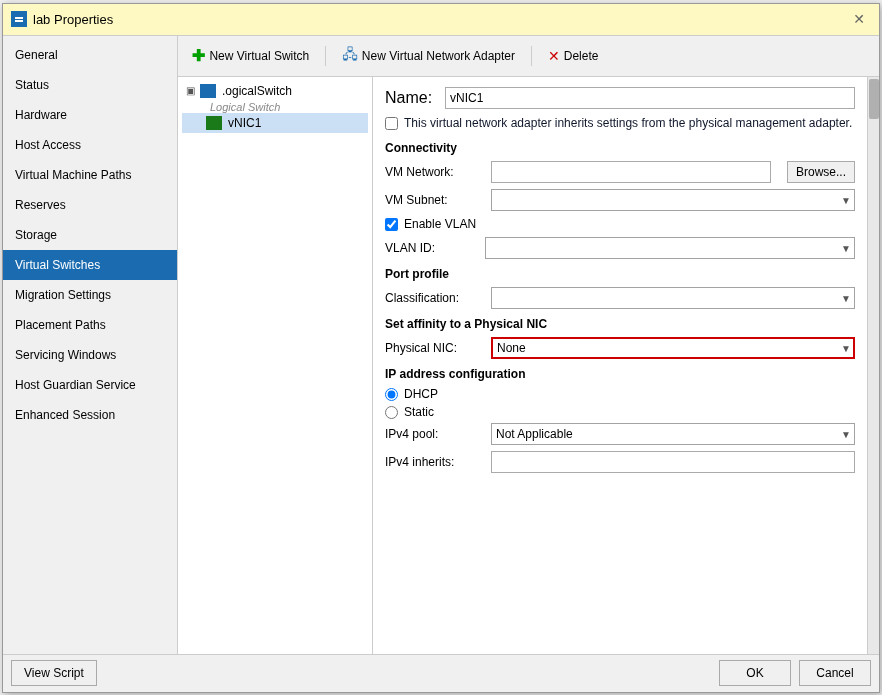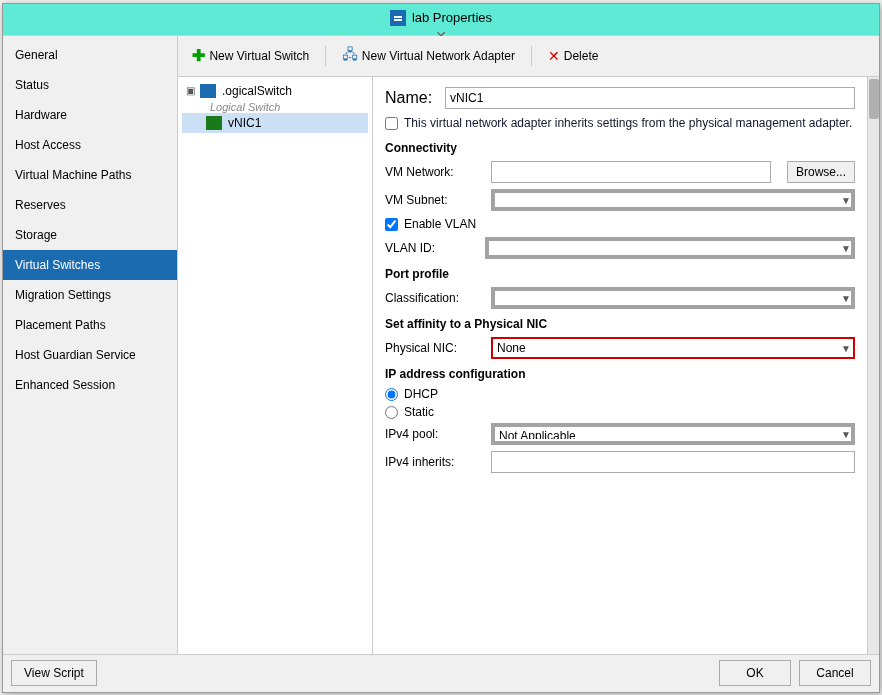--- a/index.html
+++ b/index.html
@@ -17,28 +17,27 @@
     .window {
       width: 878px;
       height: 690px;
       background: #f0f0f0;
       border: 1px solid #999;
       box-shadow: 2px 2px 8px rgba(0,0,0,0.3);
       display: flex;
       flex-direction: column;
     }
     .title-bar {
-      background: #5eead4;
+      background: #fef9c3;
       border-bottom: 1px solid #ccc;
       display: flex;
       align-items: center;
       justify-content: space-between;
       padding: 6px 8px;
       height: 32px;
-      flex-direction: column;
     }
     .title-bar-left {
       display: flex;
       align-items: center;
       gap: 6px;
     }
     .title-icon {
       width: 16px;
       height: 16px;
       background: #1a6bb0;
@@ -222,21 +221,21 @@
     }
     .dropdown-wrapper {
       flex: 1;
       position: relative;
       display: flex;
       align-items: center;
     }
     .dropdown-wrapper select {
       width: 100%;
       height: 22px;
-      border: 4px solid #a3a3a3;
+      border: 1px solid #a3a3a3;
       padding: 2px 4px;
       font-size: 12px;
       background: #fff;
       appearance: none;
       -webkit-appearance: none;
     }
     .dropdown-arrow {
       position: absolute;
       right: 4px;
       pointer-events: none;
@@ -354,20 +353,21 @@
       <div class="sidebar-item">General</div>
       <div class="sidebar-item">Status</div>
       <div class="sidebar-item">Hardware</div>
       <div class="sidebar-item">Host Access</div>
       <div class="sidebar-item">Virtual Machine Paths</div>
       <div class="sidebar-item">Reserves</div>
       <div class="sidebar-item">Storage</div>
       <div class="sidebar-item active">Virtual Switches</div>
       <div class="sidebar-item">Migration Settings</div>
       <div class="sidebar-item">Placement Paths</div>
+      <div class="sidebar-item">Servicing Windows</div>
       <div class="sidebar-item">Host Guardian Service</div>
       <div class="sidebar-item">Enhanced Session</div>
     </div>
 
     <div class="content-area">
 
       <div class="toolbar">
         <button class="toolbar-btn">
           <span style="color:#00a000;font-size:16px;font-weight:bold;line-height:1;">✚</span>
           <span>New Virtual Switch</span>

